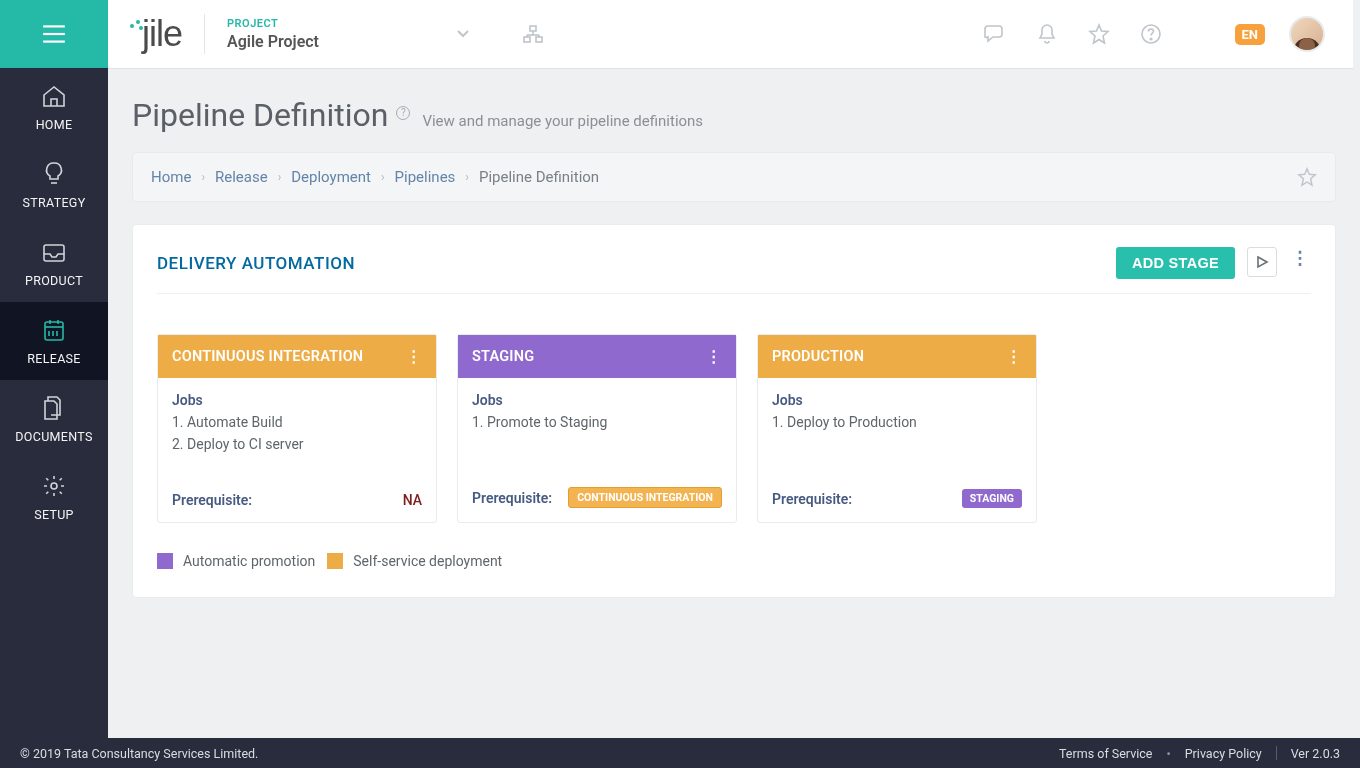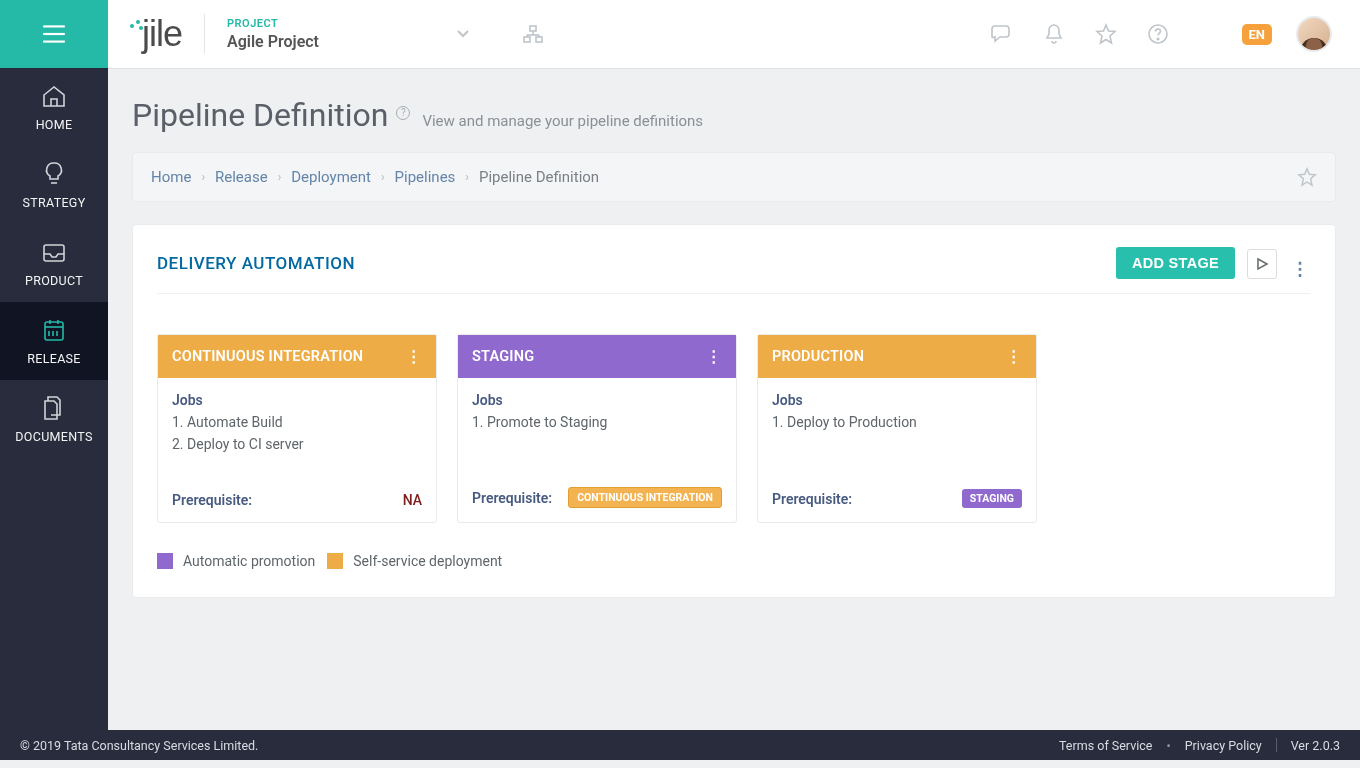--- a/index.html
+++ b/index.html
@@ -1,20 +1,20 @@
 <!DOCTYPE html>
 <html><head>
 <meta charset="utf-8">
 <style>
   * { box-sizing: border-box; margin: 0; padding: 0; }
   html, body { height: 100%; }
   body { font-family: -apple-system, BlinkMacSystemFont, "Segoe UI", Roboto, "Helvetica Neue", Arial, sans-serif; background: #eef0f2; color: #3a3a3a; overflow: hidden; }
 
   
-  .topbar { position: fixed; left:0; top:0; right:0; height:68px; background:#fff; display:flex; align-items:center; z-index:5; box-shadow: 0 1px 0 rgba(0,0,0,0.06);}
+  .topbar { position: fixed; left:0; top:0; right:7px; height:68px; background:#fff; display:flex; align-items:center; z-index:5; box-shadow: 0 1px 0 rgba(0,0,0,0.06);}
   .hamburger-box { width:108px; height:68px; background:#25b9a7; display:flex; align-items:center; justify-content:center; cursor:pointer;}
   .hamburger-box svg { width:26px; height:22px; }
   .logo { margin-left:22px; display:flex; align-items:center; font-weight:500; font-size:34px; color:#4b4b4b; letter-spacing:-1px;}
   .logo .dots { width:10px; display:inline-flex; flex-direction:column; margin-right:2px; position:relative; height:26px;}
   .logo .dots span{ width:4px;height:4px;background:#25b9a7;border-radius:50%;position:absolute;}
   .logo .dots span:nth-child(1){left:0;top:3px;}
   .logo .dots span:nth-child(2){left:6px;top:-1px;}
   .logo .dots span:nth-child(3){left:9px;top:5px;}
   .logo-text{font-family: Arial, sans-serif; font-weight:300; font-size:36px; letter-spacing:-1px;}
   .vdiv { width:1px; height:40px; background:#e3e6e9; margin:0 22px;}
@@ -45,21 +45,21 @@
 
   .breadcrumb-bar { background:#f3f5f6; border:1px solid #e8eaec; border-radius:4px; padding:14px 18px; display:flex; align-items:center; gap:10px; margin-bottom:22px;}
   .breadcrumb-bar a { color:#6485a9; text-decoration:none; font-size:15px; cursor:pointer;}
   .breadcrumb-bar .sep { color:#b3b9bf; font-size:12px;}
   .breadcrumb-bar .current { color:#7a8086; font-size:15px;}
   .breadcrumb-star{ margin-left:auto; color:#bfc5ca; cursor:pointer;}
 
   .panel { background:#fff; border:1px solid #e9ebed; border-radius:4px; padding:22px 24px 28px;}
   .panel-header { display:flex; align-items:center; padding-bottom:14px; border-bottom:1px solid #eef0f1;}
   .panel-title { font-size:17px; letter-spacing:0.5px; color:#0369a1; font-weight:500;}
-  .panel-actions { margin-left:auto; display:flex; align-items:flex-end; gap:12px;}
+  .panel-actions { margin-left:auto; display:flex; align-items:flex-start; gap:12px;}
   .btn-primary { background:#29bfad; color:#fff; border:none; padding:8px 16px; font-size:14.5px; font-weight:600; border-radius:3px; cursor:pointer; letter-spacing:0.3px;}
   .play-btn { width:30px; height:30px; border:1px solid #d9dde0; border-radius:3px; display:flex; align-items:center; justify-content:center; cursor:pointer; color:#6a7074;}
   .vdots-btn { color:#6485a9; cursor:pointer; padding:0 2px; font-size:18px; font-weight:bold;}
 
   .stages { display:flex; gap:20px; margin-top:40px;}
   .stage-card { width:280px; border:1px solid #e9ebed; border-radius:3px; background:#fff; display:flex; flex-direction:column;}
   .stage-head { padding:12px 14px; display:flex; align-items:center; color:#fff; font-weight:600; font-size:14.5px; letter-spacing:0.2px;}
   .stage-head .kebab { margin-left:auto; cursor:pointer; color:#fff; opacity:0.95; font-size:16px;}
   .orange-bg { background:#eeac46;}
   .purple-bg { background:#9069ce;}
@@ -71,21 +71,21 @@
   .prereq-val { color:#7f1d1d; font-size:14px; font-weight:500;}
   .pill { font-size:10.5px; font-weight:700; padding:3px 8px; border-radius:3px;}
   .pill-orange { background:#f3b351; border:1px solid #e29f30; color:#fff;}
   .pill-purple { background:#9069ce; color:#fff;}
 
   .legend { display:flex; gap:12px; margin-top:30px; align-items:center;}
   .legend-item { display:flex; align-items:center; gap:10px; font-size:14px; color:#5f666b;}
   .swatch { width:16px; height:16px;}
 
   
-  .footer { position:fixed; left:0; right:0; bottom:8px; height:30px; background:#282c3c; color:#d9dce2; font-size:12.5px; display:flex; align-items:center; padding:0 20px;}
+  .footer { position:fixed; left:0; right:0; bottom:0; height:30px; background:#282c3c; color:#d9dce2; font-size:12.5px; display:flex; align-items:center; padding:0 20px;}
   .footer-right { margin-left:auto; display:flex; align-items:center; gap:14px;}
   .footer a { color:#d9dce2; text-decoration:none; cursor:pointer;}
   .footer .dot{opacity:0.6;}
   .footer .vbar{width:1px; height:14px; background:#5a5e6b;}
 
   svg { display:block; }
 </style>
 </head>
 <body>
 
@@ -199,20 +199,29 @@
     <span>RELEASE</span>
   </div>
   <div class="sidebar-item">
     <div class="sidebar-icon">
         <svg width="24" height="26" viewBox="0 0 24 26" fill="none" stroke="currentColor" stroke-width="1.6">
           <path d="M6 6V2h9l3 3v15H9"></path>
           <path d="M3 6h9l3 3v15H3z"></path>
         </svg>
       </div>
     <span>DOCUMENTS</span>
+  </div>
+  <div class="sidebar-item">
+    <div class="sidebar-icon">
+        <svg width="24" height="24" viewBox="0 0 24 24" fill="none" stroke="currentColor" stroke-width="1.6">
+          <circle cx="12" cy="12" r="3"></circle>
+          <path d="M12 2v3M12 19v3M4.2 4.2l2.1 2.1M17.7 17.7l2.1 2.1M2 12h3M19 12h3M4.2 19.8l2.1-2.1M17.7 6.3l2.1-2.1"></path>
+        </svg>
+      </div>
+    <span>SETUP</span>
   </div>
 </div>
 
 <div class="main">
   <div class="page-title">
     <h1>Pipeline Definition</h1>
     <span class="help-circle">?</span>
     <span class="subtitle">View and manage your pipeline definitions</span>
   </div>
 

